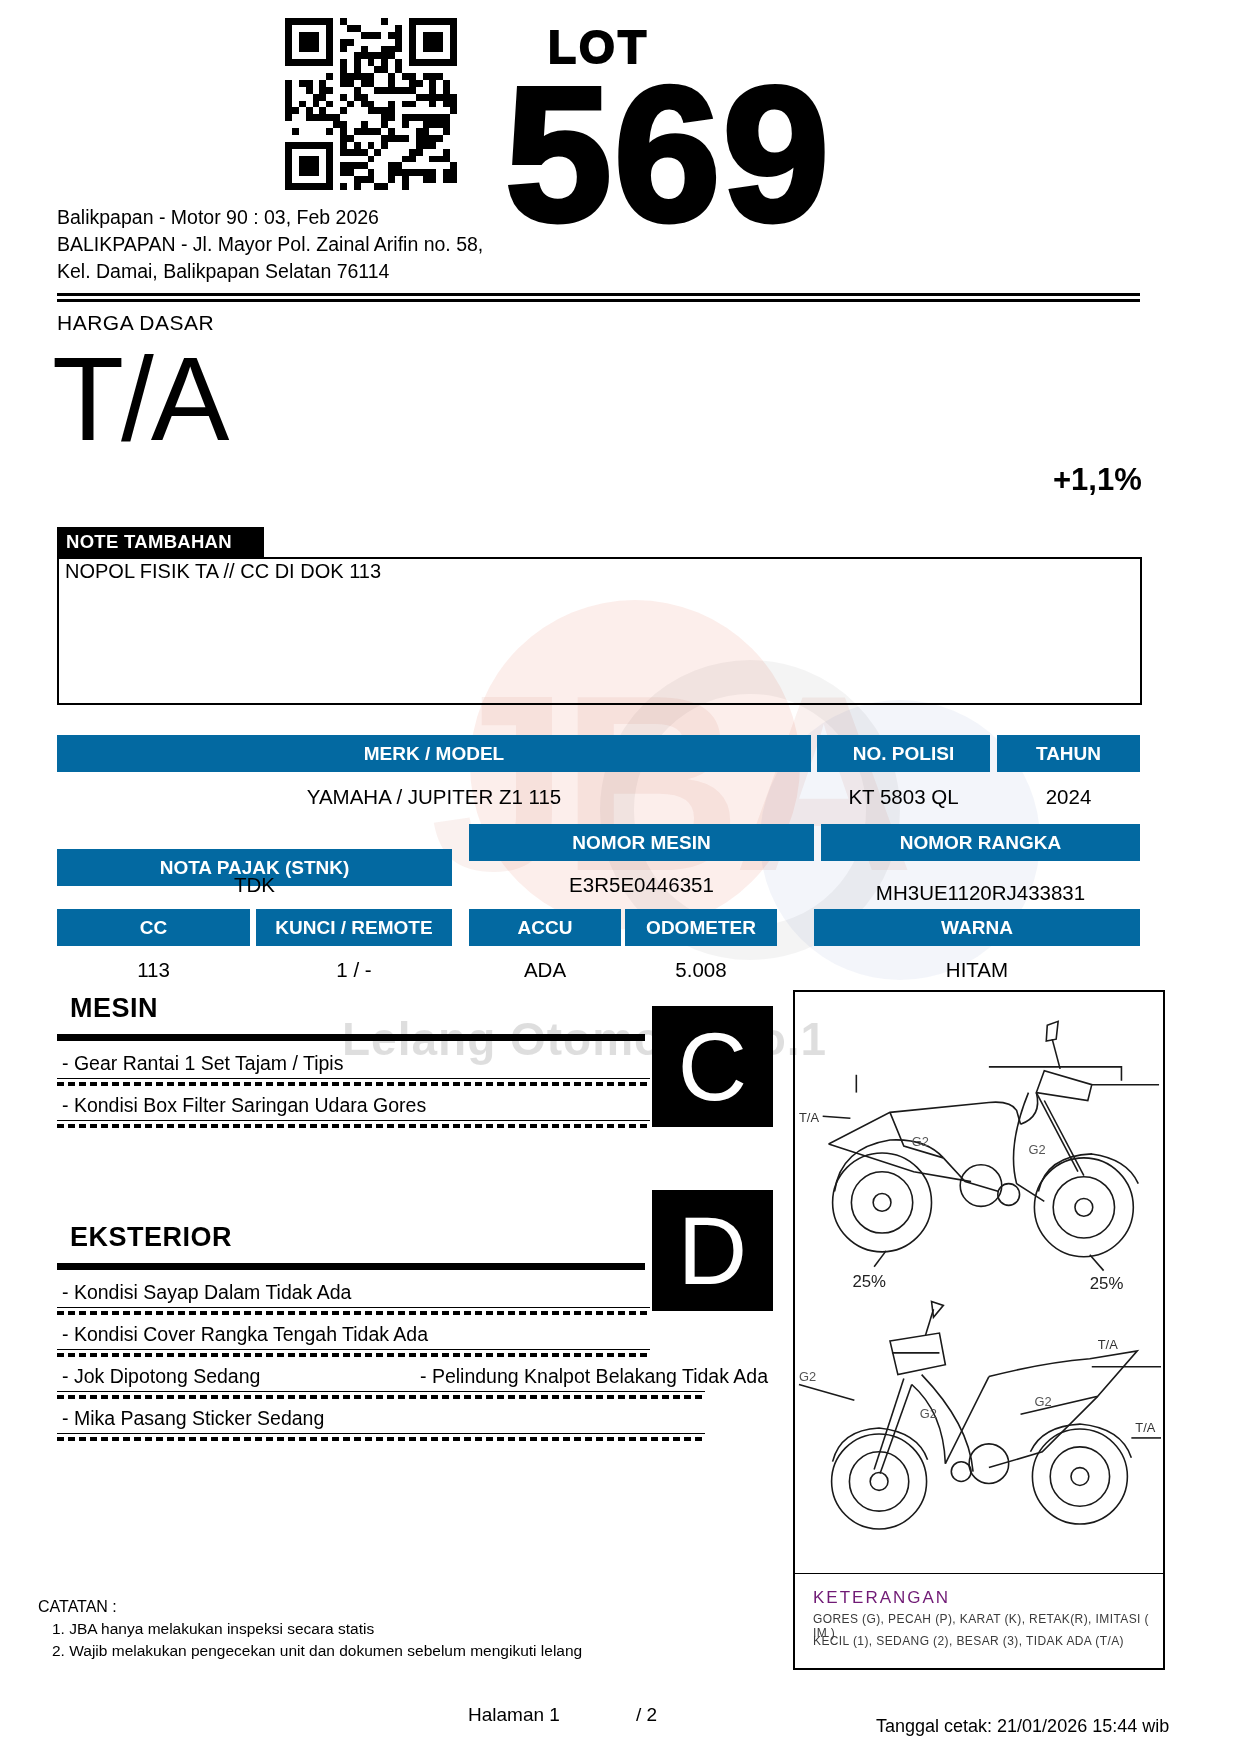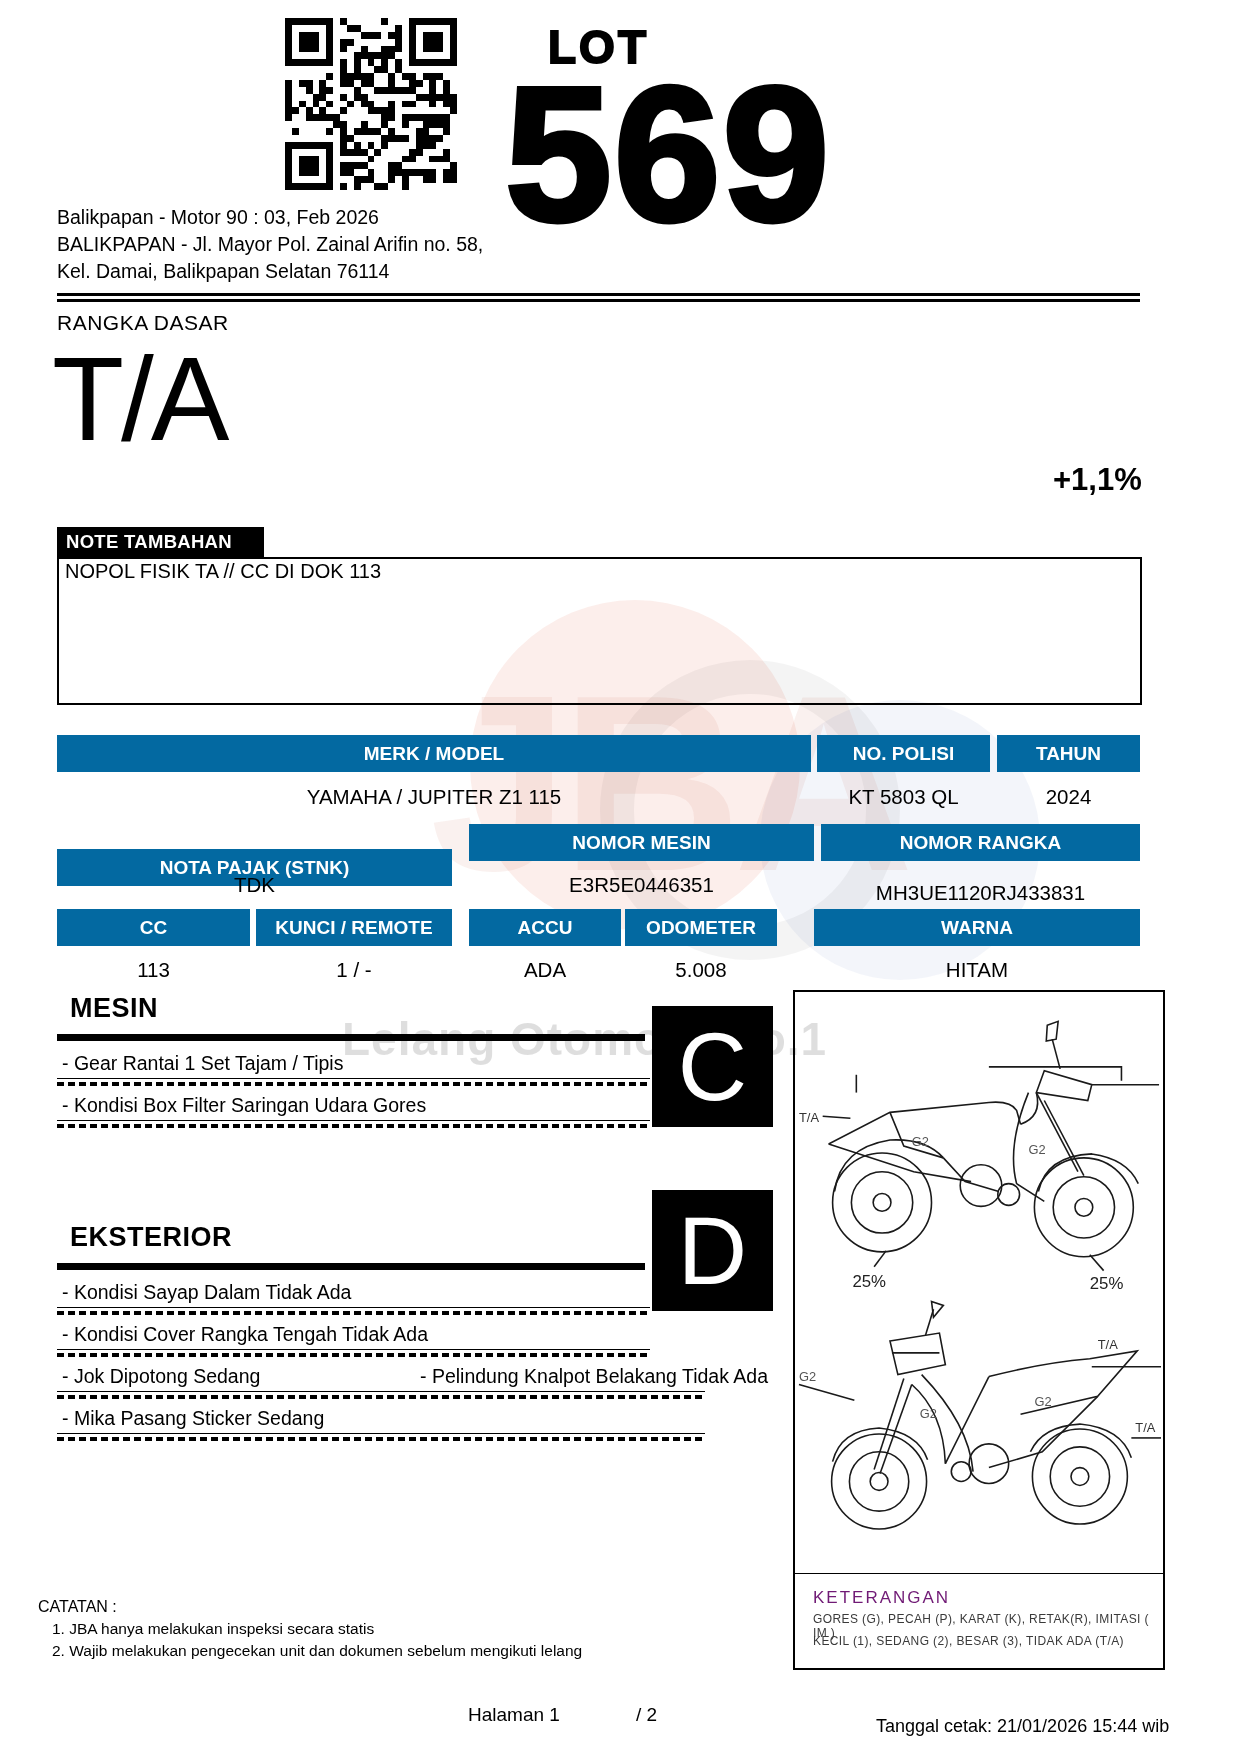--- a/index.html
+++ b/index.html
@@ -373,21 +373,21 @@
   <div class="abs z lot-number" style="left:505px;top:58px;">569</div>
 
   <div class="abs z addr" style="left:57px;top:204px;">
     <div>Balikpapan - Motor 90 : 03, Feb 2026</div>
     <div>BALIKPAPAN - Jl. Mayor Pol. Zainal Arifin no. 58,</div>
     <div>Kel. Damai, Balikpapan Selatan 76114</div>
   </div>
 
   <div class="abs z dblrule" style="left:57px;top:293px;width:1083px;"></div>
 
-  <div class="abs z harga-label" style="left:57px;top:311px;">RANGKA DASAR</div>
+  <div class="abs z harga-label" style="left:57px;top:311px;">HARGA DASAR</div>
   <div class="abs z harga-value" style="left:52px;top:340px;">T/A</div>
   <div class="abs z harga-adj" style="left:1053px;top:462px;">+1,1%</div>
 
   <div class="abs z blackbar note-label" style="left:57px;top:527px;width:198px;height:30px;">NOTE TAMBAHAN</div>
   <div class="abs z note-box" style="left:57px;top:557px;width:1085px;height:148px;">
     <span>NOPOL FISIK TA // CC DI DOK 113</span>
   </div>
 
   <div class="abs z hcell" style="left:57px;top:735px;width:754px;height:37px;">MERK / MODEL</div>
   <div class="abs z hcell" style="left:817px;top:735px;width:173px;height:37px;">NO. POLISI</div>

